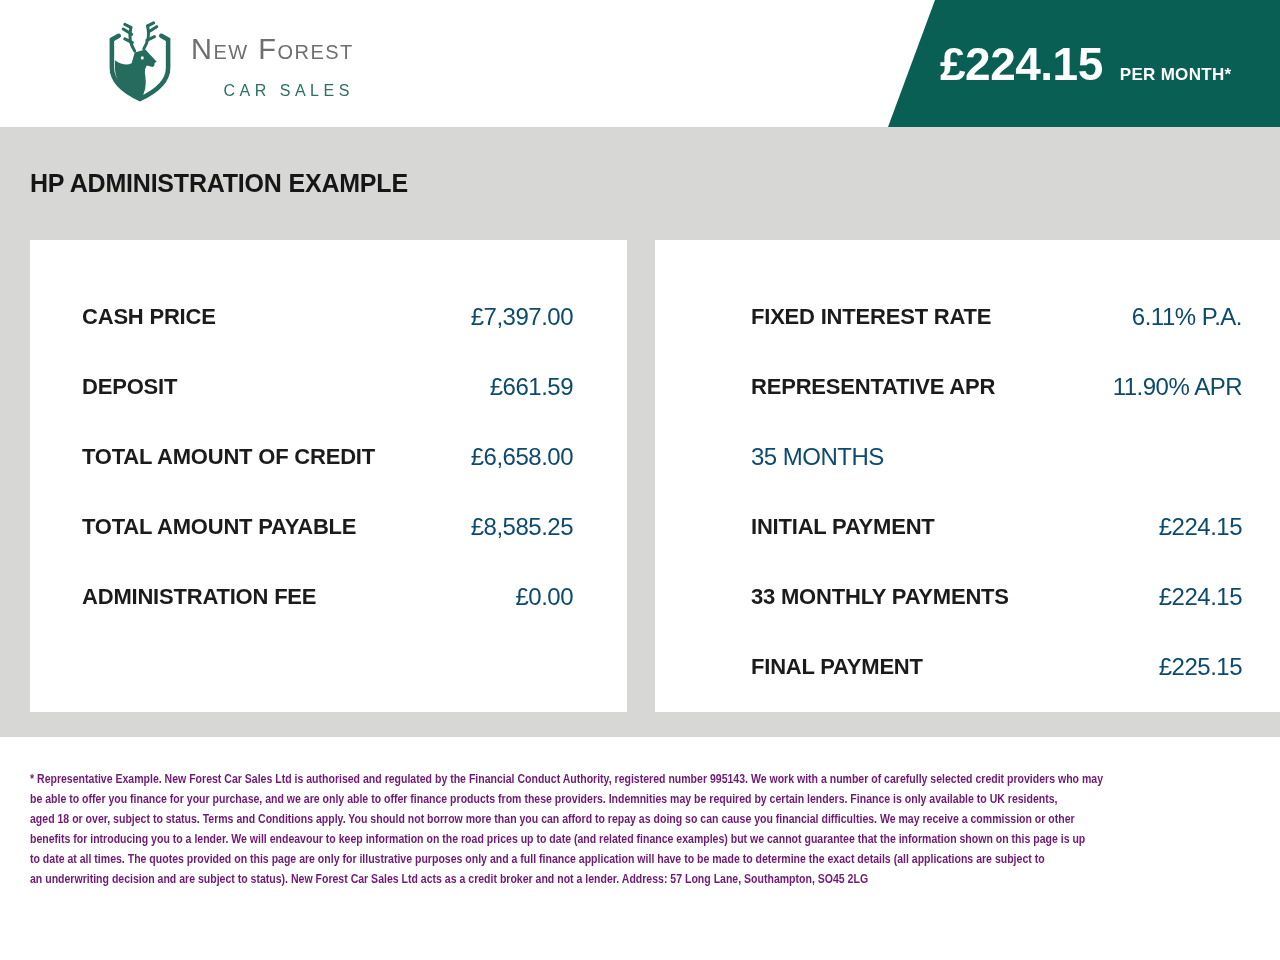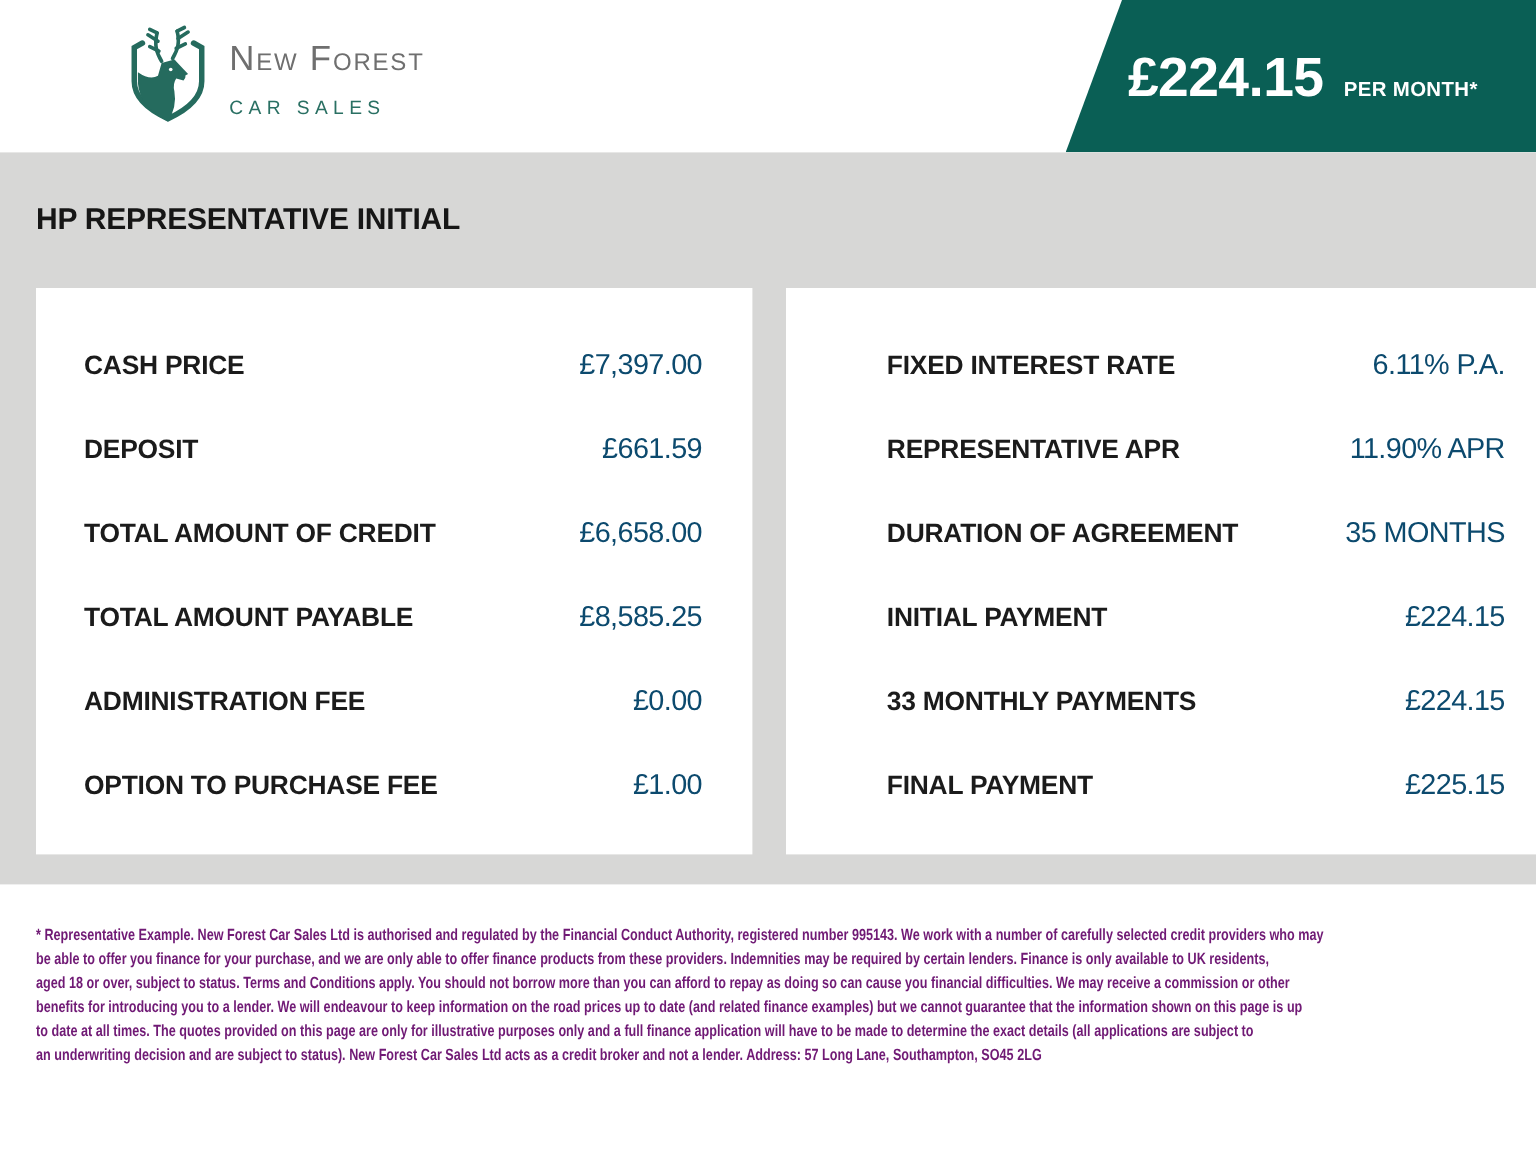--- a/index.html
+++ b/index.html
@@ -4,21 +4,21 @@
 <style>
   html,body{margin:0;padding:0;}
   body{
     width:1280px;height:960px;position:relative;background:#ffffff;
     font-family:"Liberation Sans", sans-serif;overflow:hidden;
   }
   
   .header{position:absolute;top:0;left:0;width:1280px;height:127px;background:#ffffff;}
   .logo{position:absolute;left:102px;top:20px;display:flex;align-items:center;gap:13px;}
   .logo-mark{width:76px;height:94px;flex:0 0 auto;}
-  .logo-text{display:flex;flex-direction:column;justify-content:center;}
+  .logo-text{display:flex;flex-direction:column;justify-content:center;text-align:right;}
   .logo-line1{
     font-variant:small-caps;font-size:29px;color:#6f6f6f;letter-spacing:1.5px;
     line-height:1.05;font-weight:normal;
   }
   .logo-line2{
     font-size:16px;color:#2a7063;letter-spacing:4.5px;margin-top:17px;font-weight:normal;
   }
   .ribbon{
     position:absolute;left:888px;top:0;width:392px;height:127px;background:#0a5f55;
     clip-path:polygon(47px 0,100% 0,100% 100%,0 100%);
@@ -29,21 +29,21 @@
   .price-period{font-size:17px;font-weight:bold;letter-spacing:0.3px;}
   
   .band{position:absolute;top:127px;left:0;width:1280px;height:610px;background:#d7d7d6;}
   .heading{
     position:absolute;left:30px;top:42px;font-size:25px;font-weight:bold;
     color:#161616;letter-spacing:-0.2px;margin:0;
   }
   .card{position:absolute;top:113px;width:597px;height:472px;background:#ffffff;}
   .card-left{left:30px;}
   .card-right{left:655px;padding-left:44px;}
-  .card ul{list-style:none;margin:0;padding:30px 42px 0 40px;}
+  .card ul{list-style:none;margin:12px;padding:30px 42px 0 40px;}
   .finance-row{height:70px;display:flex;justify-content:space-between;align-items:center;}
   .finance-label{font-size:22px;font-weight:bold;color:#1b1b1b;letter-spacing:-0.2px;}
   .finance-value{font-size:24px;color:#0c4a6e;letter-spacing:-0.5px;}
   
   .fineprint{
     position:absolute;left:30px;top:769px;width:1230px;color:#701a75;
     font-size:13.5px;font-weight:bold;line-height:19.9px;
   }
   .fineprint-line{white-space:nowrap;transform:scaleX(0.78);transform-origin:0 50%;}
 </style>
@@ -82,21 +82,21 @@
 
   <div class="ribbon">
     <div class="price-row">
       <span class="price-amount">£224.15</span>
       <span class="price-period">PER MONTH*</span>
     </div>
   </div>
 </div>
 
 <div class="band">
-  <h1 class="heading">HP REPRESENTATIVE INITIAL</h1>
+  <h1 class="heading">HP ADMINISTRATION EXAMPLE</h1>
 
   <div class="card card-left">
     <ul>
       <li class="finance-row">
         <span class="finance-label">CASH PRICE</span>
         <span class="finance-value">£7,397.00</span>
       </li>
       <li class="finance-row">
         <span class="finance-label">DEPOSIT</span>
         <span class="finance-value">£661.59</span>
@@ -106,39 +106,34 @@
         <span class="finance-value">£6,658.00</span>
       </li>
       <li class="finance-row">
         <span class="finance-label">TOTAL AMOUNT PAYABLE</span>
         <span class="finance-value">£8,585.25</span>
       </li>
       <li class="finance-row">
         <span class="finance-label">ADMINISTRATION FEE</span>
         <span class="finance-value">£0.00</span>
       </li>
-      <li class="finance-row">
-        <span class="finance-label">OPTION TO PURCHASE FEE</span>
-        <span class="finance-value">£1.00</span>
-      </li>
     </ul>
   </div>
 
   <div class="card card-right">
     <ul>
       <li class="finance-row">
         <span class="finance-label">FIXED INTEREST RATE</span>
         <span class="finance-value">6.11% P.A.</span>
       </li>
       <li class="finance-row">
         <span class="finance-label">REPRESENTATIVE APR</span>
         <span class="finance-value">11.90% APR</span>
       </li>
       <li class="finance-row">
-        <span class="finance-label">DURATION OF AGREEMENT</span>
         <span class="finance-value">35 MONTHS</span>
       </li>
       <li class="finance-row">
         <span class="finance-label">INITIAL PAYMENT</span>
         <span class="finance-value">£224.15</span>
       </li>
       <li class="finance-row">
         <span class="finance-label">33 MONTHLY PAYMENTS</span>
         <span class="finance-value">£224.15</span>
       </li>

